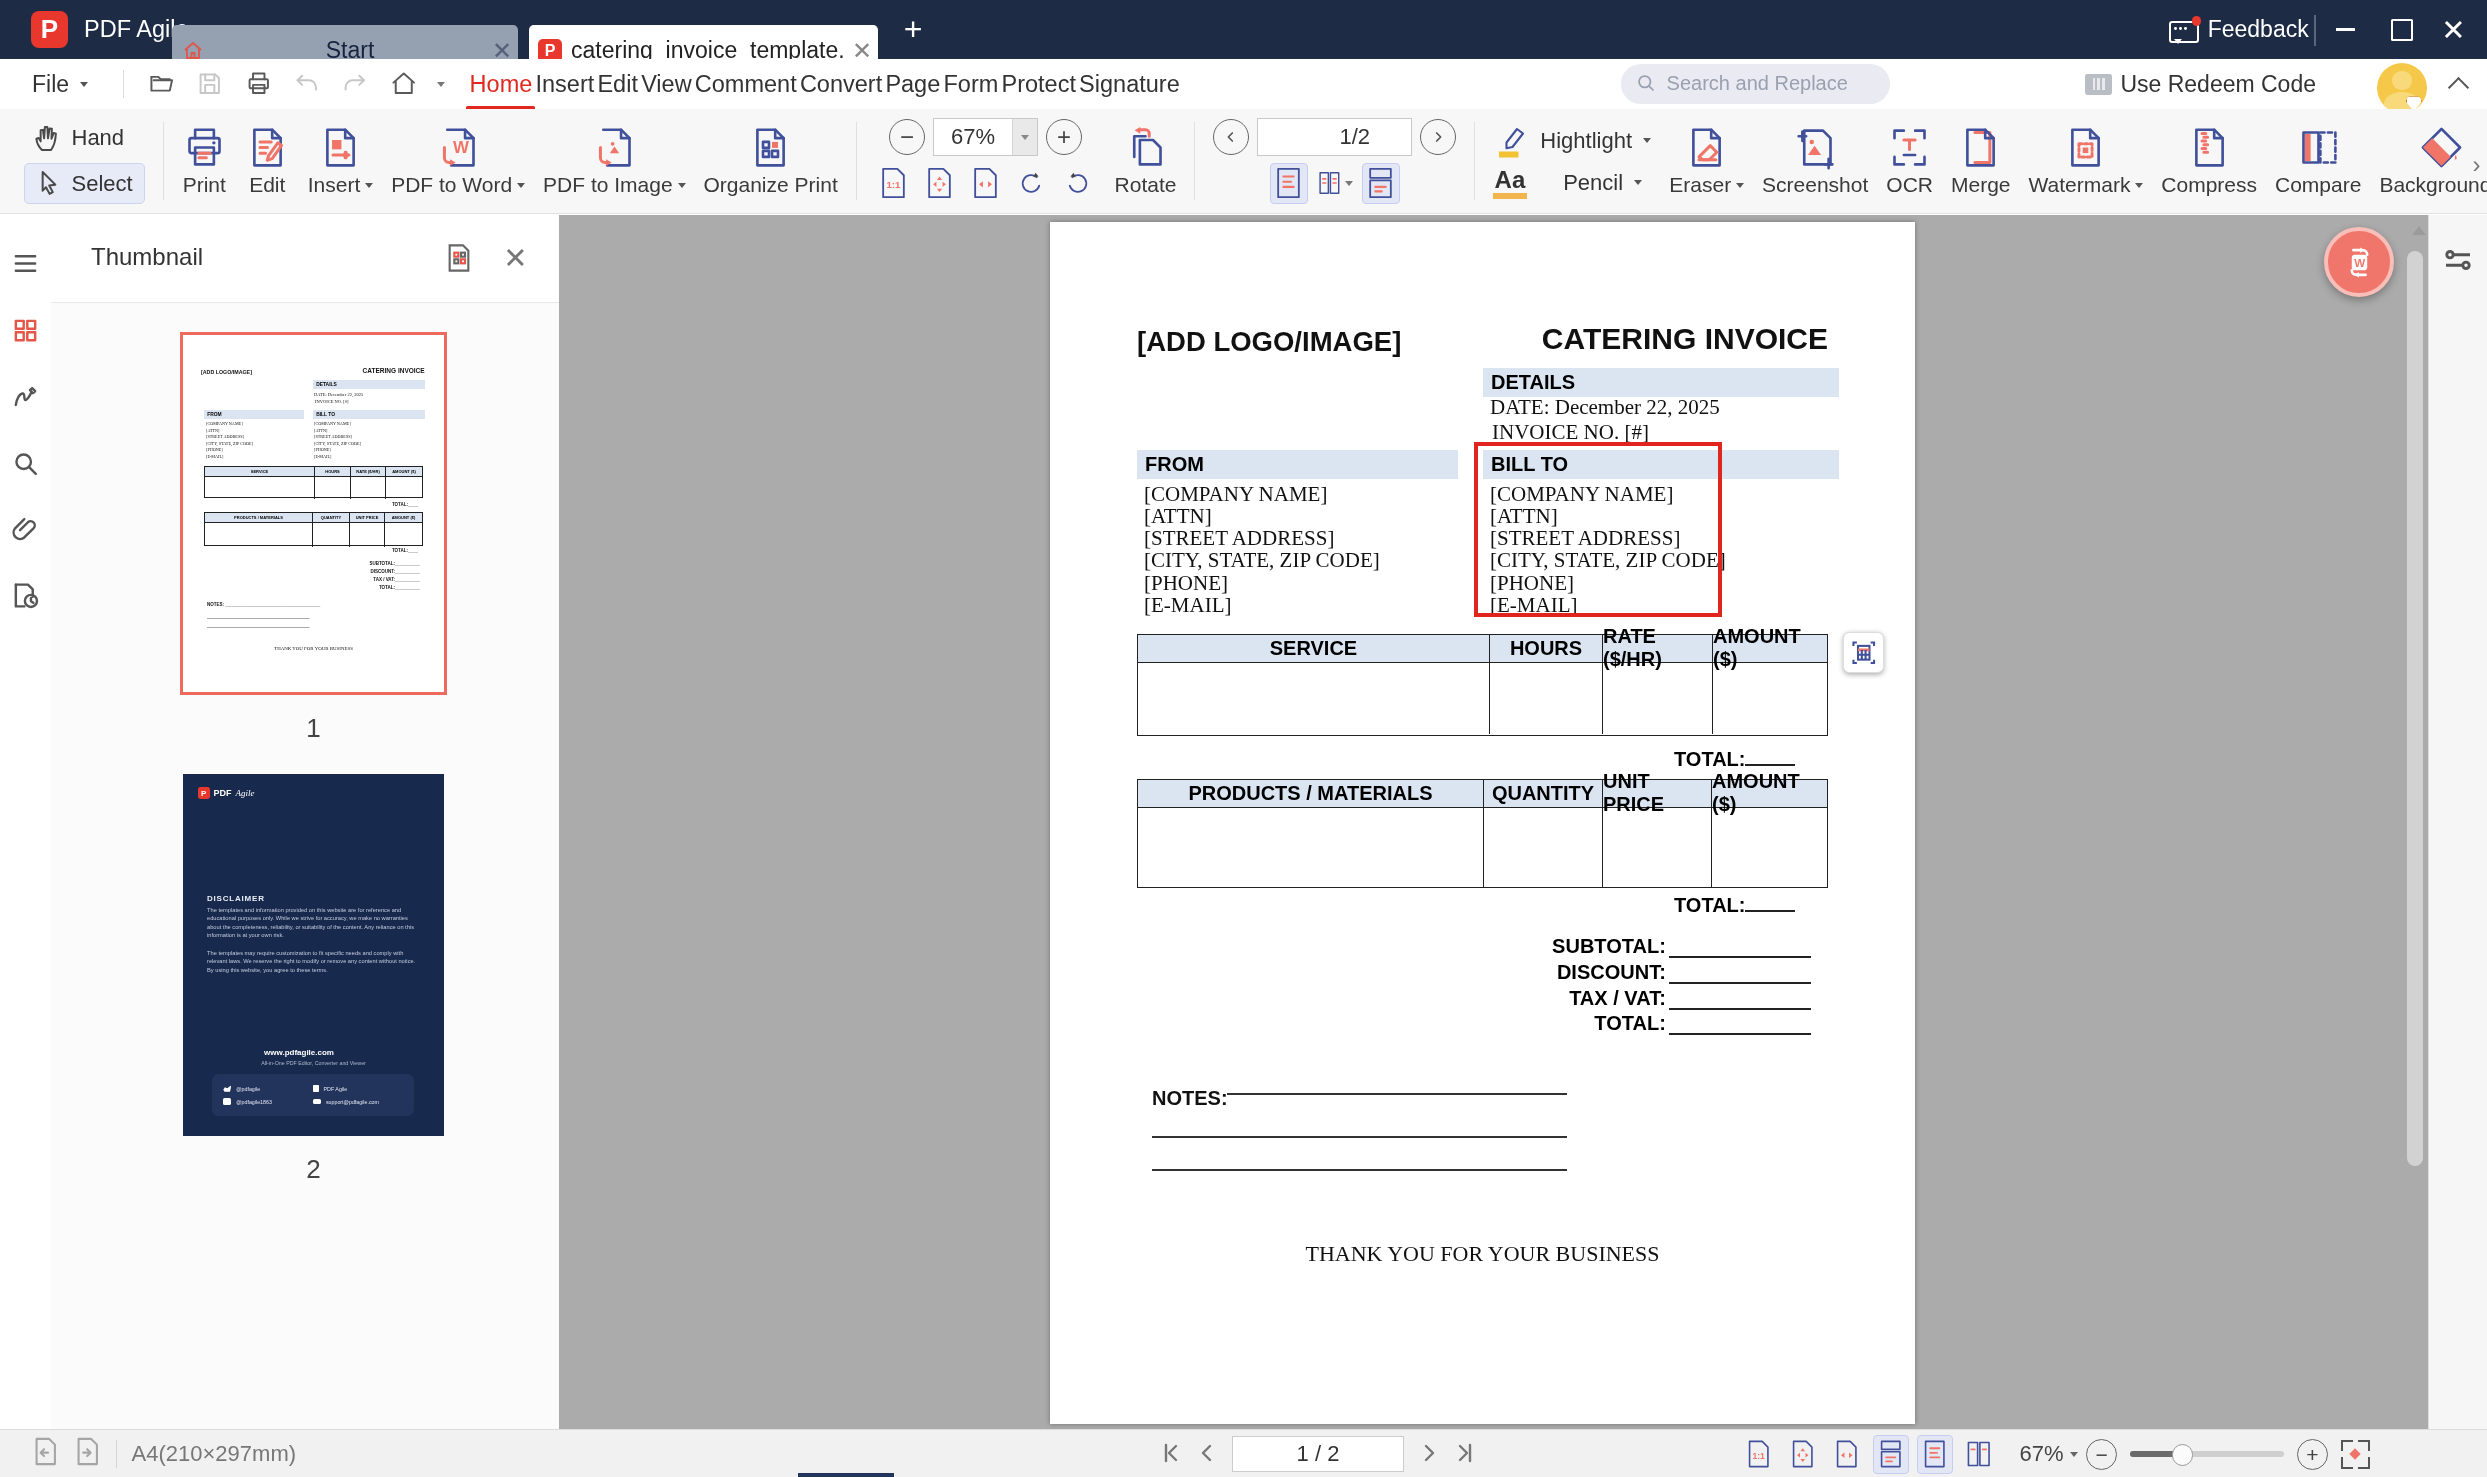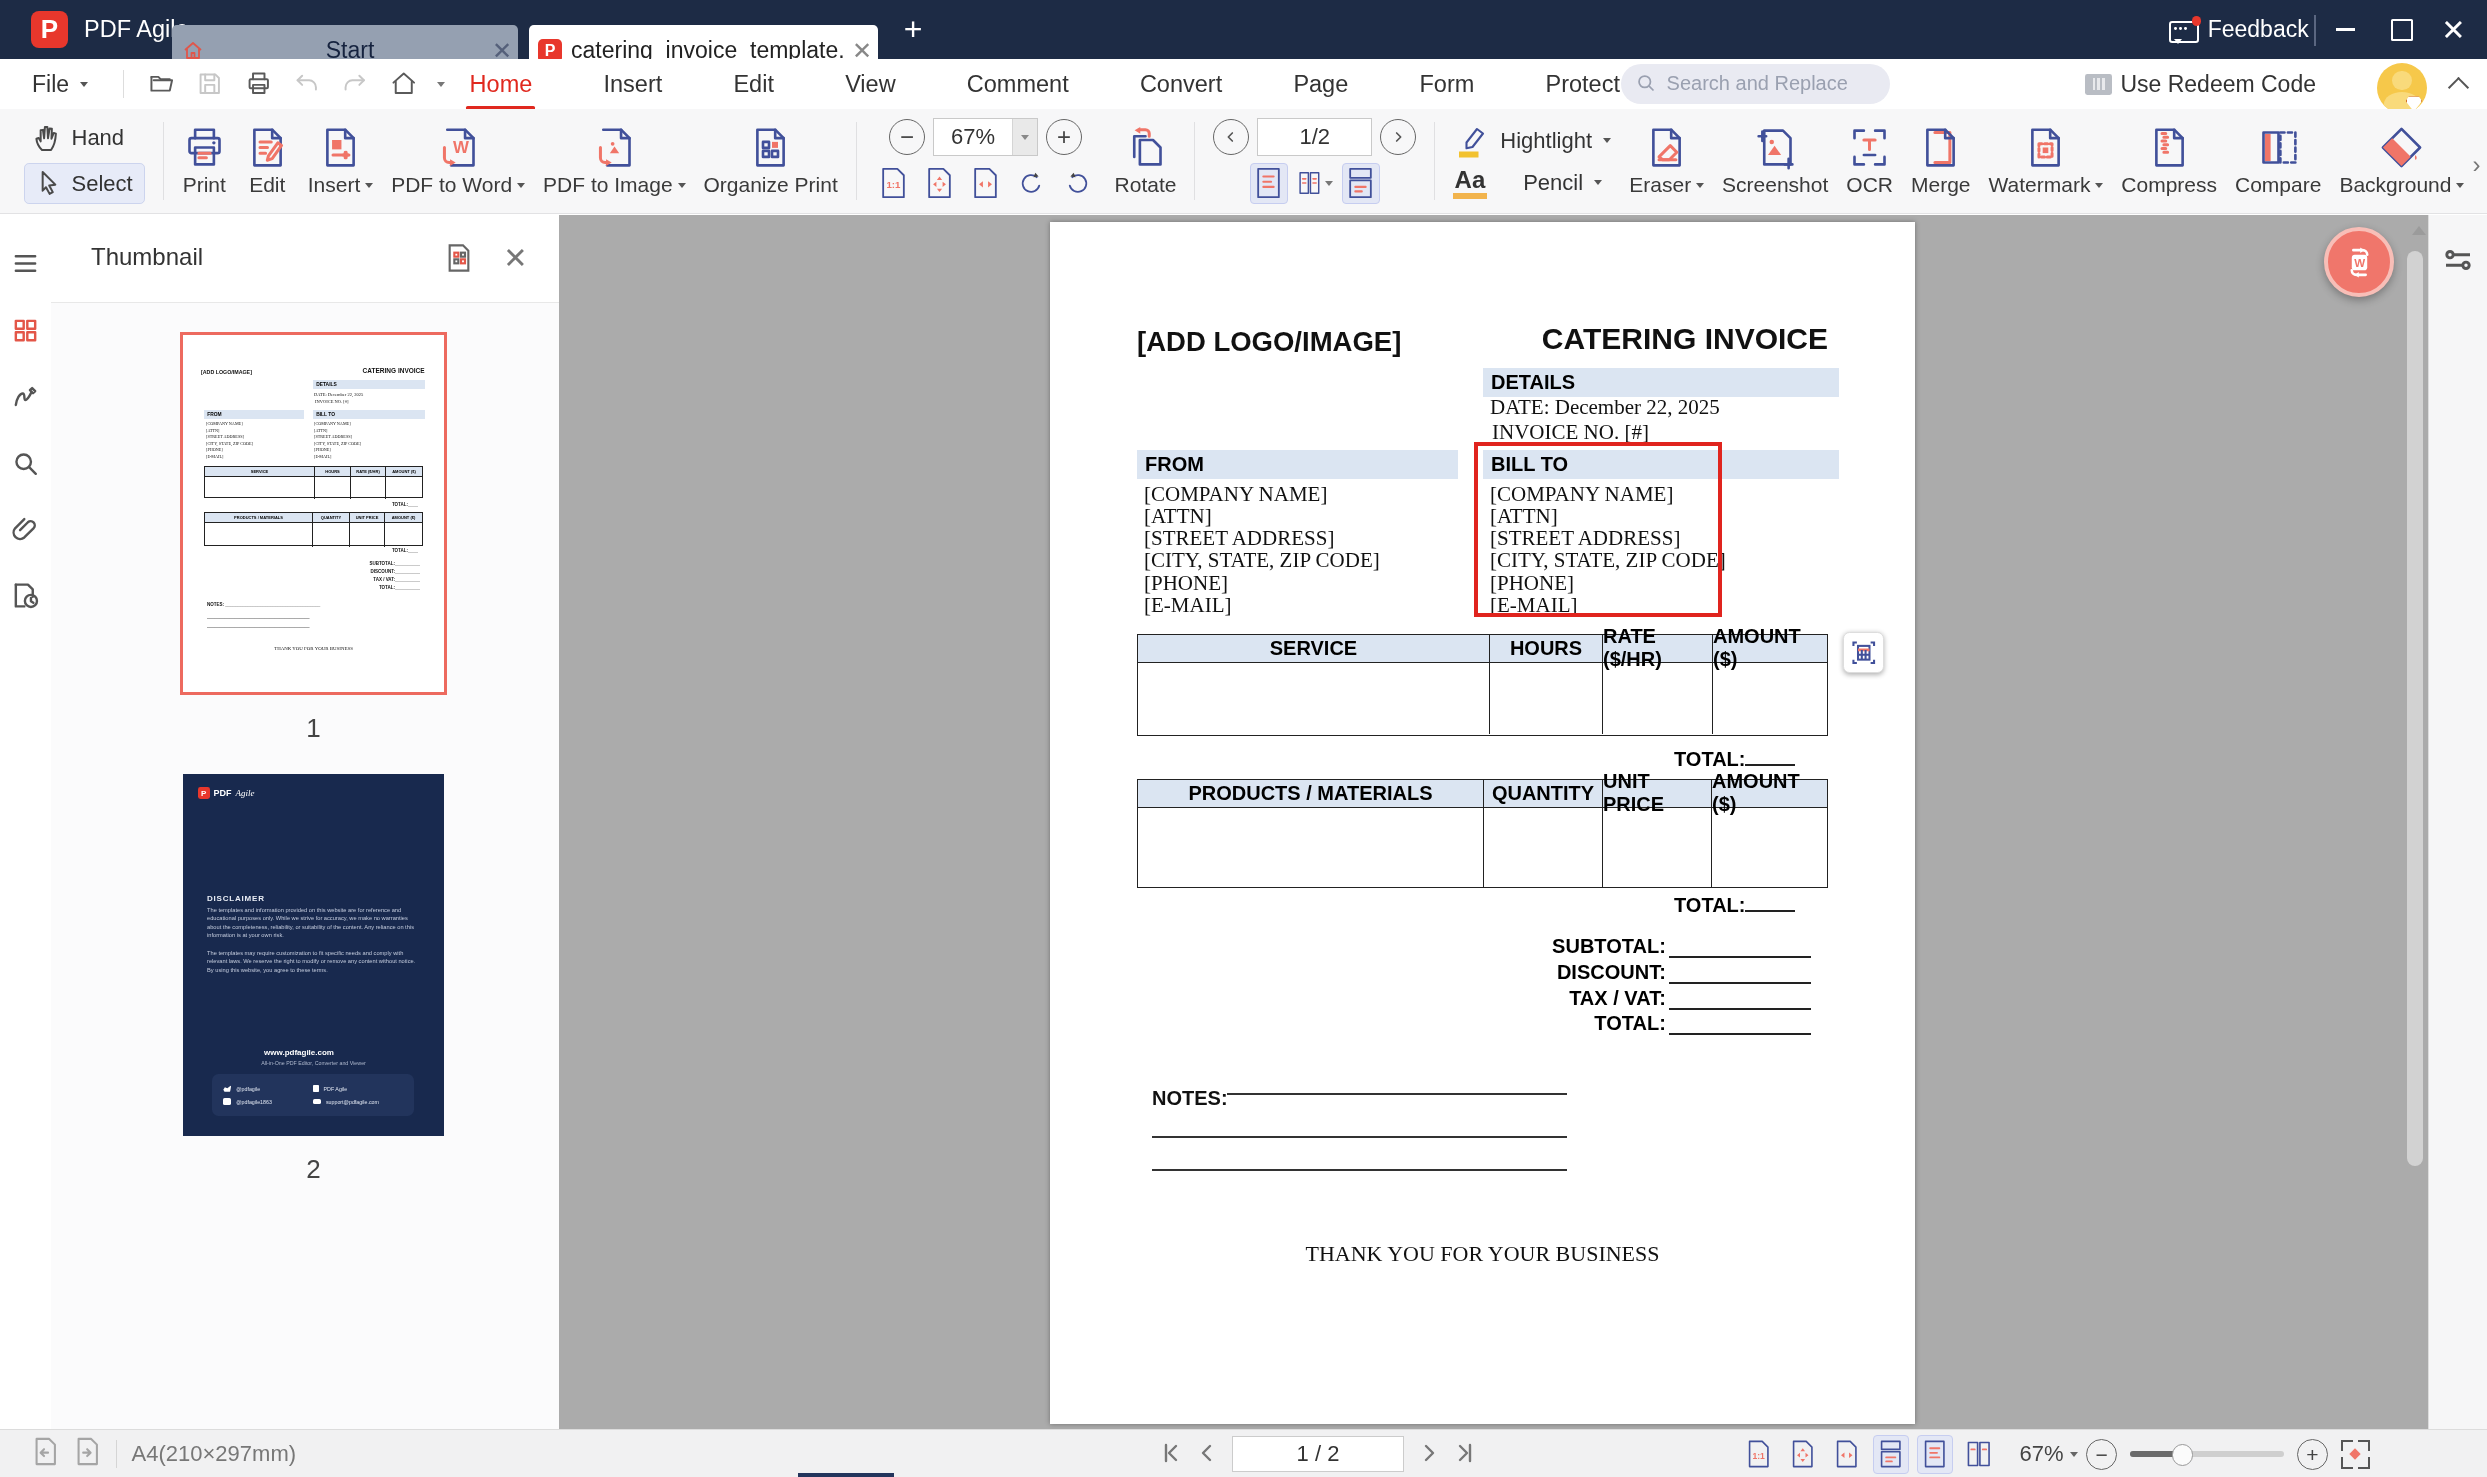--- a/index.html
+++ b/index.html
@@ -37,21 +37,21 @@
   
   .menubar{position:absolute;left:0;top:59px;width:2487px;height:50px;background:#fff;}
   .file-group{position:absolute;left:32px;top:0;height:50px;display:flex;align-items:center;gap:11.3px;font-size:23px;color:#333;}
   .caret{width:0;height:0;border-left:5.7px solid transparent;border-right:5.7px solid transparent;border-top:6.5px solid #555;display:inline-block;}
   .caret.sm{border-left-width:4.9px;border-right-width:4.9px;border-top-width:5.7px;}
   .mb-div{position:absolute;left:123px;top:11.3px;width:0.8px;height:27.5px;background:#ddd;}
   .quick-icons{position:absolute;left:147px;top:0;height:50px;display:flex;align-items:center;gap:19.4px;}
   .qi{width:29px;height:29px;display:flex;align-items:center;justify-content:center;}
   .qi svg{width:27.5px;height:27.5px;stroke:#5a5a5a;fill:none;stroke-width:1.7;stroke-linecap:round;stroke-linejoin:round;}
   .qi.dis svg{stroke:#c7c7c7;}
-  .menus{position:absolute;left:468px;top:0;height:50px;display:flex;align-items:center;gap:68px;font-size:23.5px;color:#333;}
+  .menus{position:absolute;left:468px;top:0;height:50px;display:flex;align-items:center;font-size:23.5px;color:#333;}
   .menu-item{position:relative;padding:3.2px 1.6px;}
   .menu-item.active{color:#e0281e;}
   .menu-item.active::after{content:"";position:absolute;left:-1.6px;right:-1.6px;bottom:-9px;height:4px;background:#e0281e;border-radius:1.6px;}
   .search-pill{position:absolute;left:1621px;top:4.9px;width:246px;height:40px;border-radius:20px;background:#e9eaf2;
                display:flex;align-items:center;padding:0 8px 0 14.6px;gap:8px;}
   .search-pill svg{width:21px;height:21px;stroke:#9aa0b0;fill:none;stroke-width:2;}
   .search-pill input{border:none;background:transparent;outline:none;font-size:20px;color:#555;width:186px;font-family:"Liberation Sans",sans-serif;}
   .search-pill input::placeholder{color:#9aa0b0;}
   .redeem{position:absolute;right:171px;top:0;height:50px;display:flex;align-items:center;gap:8px;font-size:23px;color:#333;}
   .kb-ic{width:27.5px;height:21px;background:#b9bdc4;border-radius:2.4px;display:flex;align-items:center;justify-content:center;gap:2.4px;}
@@ -78,21 +78,21 @@
   .s1{stroke:#41509a;fill:none;stroke-width:1.4;stroke-linecap:round;stroke-linejoin:round;}
   .s2{stroke:#f07568;fill:none;stroke-width:1.6;stroke-linecap:round;stroke-linejoin:round;}
   .f2{fill:#f07568;}
   .f1{fill:#41509a;}
   .grp2{display:flex;flex-direction:column;gap:6.5px;flex:0 0 auto;align-items:center;}
   .row-c{display:flex;align-items:center;gap:8px;}
   .circ{width:34px;height:34px;border-radius:50%;border:1.6px solid #666;display:flex;align-items:center;justify-content:center;color:#444;font-size:24px;line-height:1;}
   .zoombox{display:flex;height:36px;border:0.8px solid #c9c9c9;background:#fff;align-items:stretch;}
   .zoombox .val{width:78px;display:flex;align-items:center;justify-content:center;font-size:22px;color:#333;}
   .zoombox .dd{width:24px;background:#e9e9e9;display:flex;align-items:center;justify-content:center;border-left:0.8px solid #d5d5d5;}
-  .pagebox{width:113px;height:36px;border:0.8px solid #c9c9c9;background:#fff;display:flex;align-items:center;justify-content:center;font-size:22px;color:#333;}
+  .pagebox{width:113px;height:36px;border:0.8px solid #c9c9c9;background:#fff;display:flex;align-items:center;justify-content:center;font-size:22px;color:#333;padding-left:40px;}
   .mini-ic{width:36px;height:39px;display:flex;align-items:center;justify-content:center;border-radius:4px;border:0.8px solid transparent;}
   .mini-ic.sel{background:#e3e7f5;border-color:#c6cdf0;}
   .mini-ic svg{width:31px;height:34px;}
   .chev-circ svg{width:16px;height:16px;stroke:#555;fill:none;stroke-width:2.5;stroke-linecap:round;stroke-linejoin:round;}
   .annot-col{display:flex;flex-direction:column;gap:8px;flex:0 0 auto;}
   .annot-row{display:flex;align-items:center;gap:11.3px;font-size:22px;color:#333;}
   .aa-ic{font-size:24px;font-weight:bold;color:#333;border-bottom:6.5px solid #f2b44d;line-height:1.1;padding:0 1.6px;}
   .tb-more{position:absolute;right:6.5px;top:151px;font-size:24px;color:#777;}
 
   

